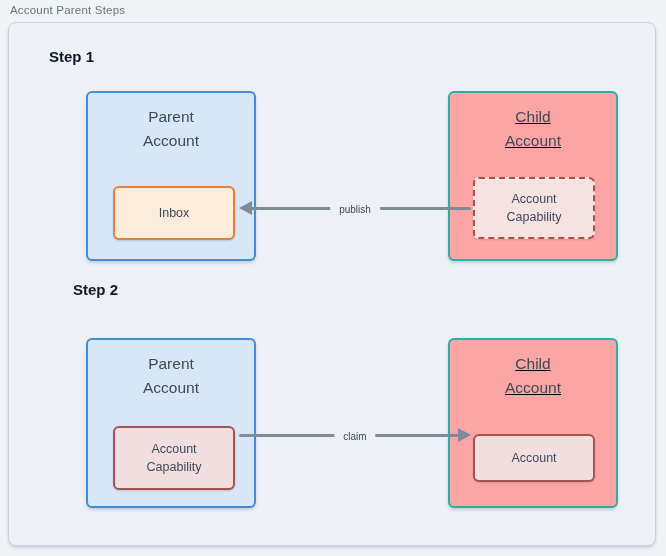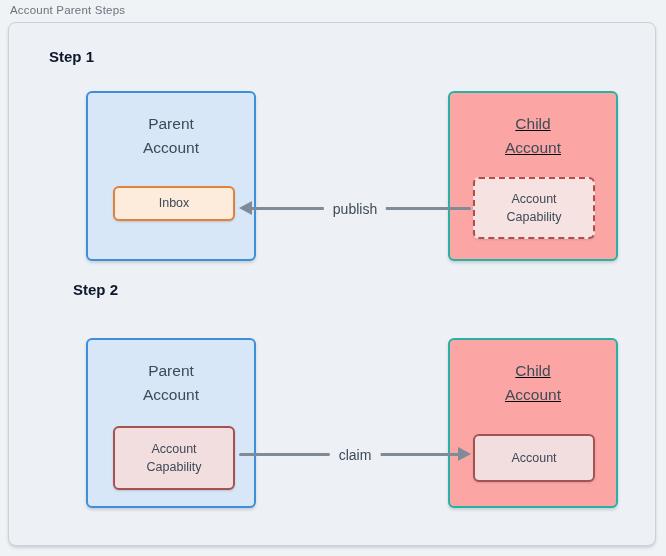--- a/index.html
+++ b/index.html
@@ -38,56 +38,56 @@
     box-shadow: 0 2px 3px rgba(120,130,140,0.3);
   }
   .parent { background: #d8e7f8; border-color: #3e8ed9; }
   .child  { background: #fca5a5; border-color: #28b2a5; text-decoration: underline; }
   .p1 { left: 77px;  top: 68px; }
   .c1 { left: 439px; top: 68px; }
   .p2 { left: 77px;  top: 315px; }
   .c2 { left: 439px; top: 315px; }
 
   .acct-title {
-    margin-top: 19px; text-align: center;
+    margin-top: 12px; text-align: center;
     font-size: 15.5px; color: #3d4a57; line-height: 1.55;
   }
   .acct-title span { display: block; }
 
   .inner {
     position: absolute; width: 122px;
     border-radius: 6px;
     display: flex; flex-direction: column;
     align-items: center; justify-content: center;
     font-size: 12.5px; color: #3d4a57; text-align: center; line-height: 1.45;
     box-shadow: 0 1px 2px rgba(120,130,140,0.35);
   }
   .inner span { display: block; }
-  .inbox      { left: 25px; top: 93px; height: 35px; background: #fdecdc; border: 2px solid #e0813c; }
+  .inbox      { left: 25px; top: 93px; height: 54px; background: #fdecdc; border: 2px solid #e0813c; }
   .cap-dashed { left: 23px; top: 84px; height: 62px; background: #f6e2e1; border: 2px dashed #b94b47; }
   .cap-solid  { left: 25px; top: 86px; height: 64px; background: #f2dede; border: 2px solid #a65250; }
   .account    { left: 23px; top: 94px; height: 48px; background: #f2dede; border: 2px solid #a65250; }
 
   .arrow { position: absolute; left: 230px; width: 232px; height: 16px; }
   .a1 { top: 178px; }
-  .a2 { top: 424px; }
+  .a2 { top: 405px; }
   .arrow .line { position: absolute; top: 6px; height: 3px; background: #7e8b99; border-radius: 2px; }
   .a1 .line { left: 10px; right: 0; }
   .a2 .line { left: 0; right: 10px; }
   .head {
     position: absolute; top: 0; width: 0; height: 0;
     border-top: 7.5px solid transparent; border-bottom: 7.5px solid transparent;
   }
   .head-left  { left: 0;  border-right: 13px solid #7e8b99; }
   .head-right { right: 0; border-left: 13px solid #7e8b99; }
   .arrow-label {
     position: absolute; left: 50%; top: 50%;
     transform: translate(-50%, -50%);
     background: #edf1f5; padding: 0 9px;
-    font-size: 14px; color: #3d4a57; white-space: nowrap;
+    font-size: 10px; color: #3d4a57; white-space: nowrap;
   }
 </style>
 </head>
 <body>
 
 <div class="page">
 
   <div class="fig-title">Account Parent Steps</div>
 
   <div class="frame">

